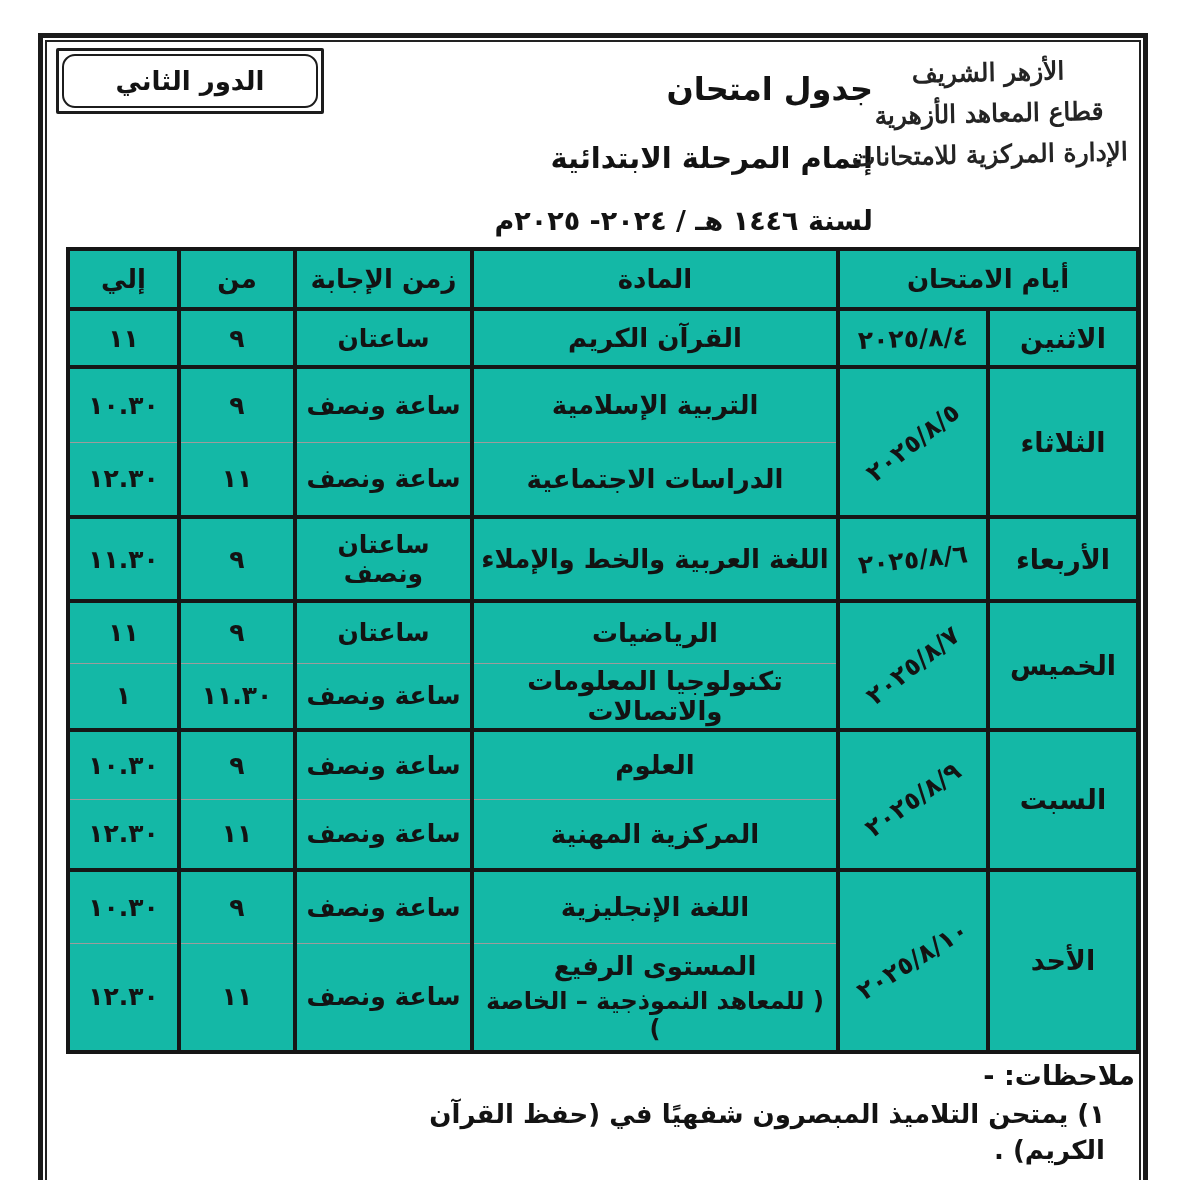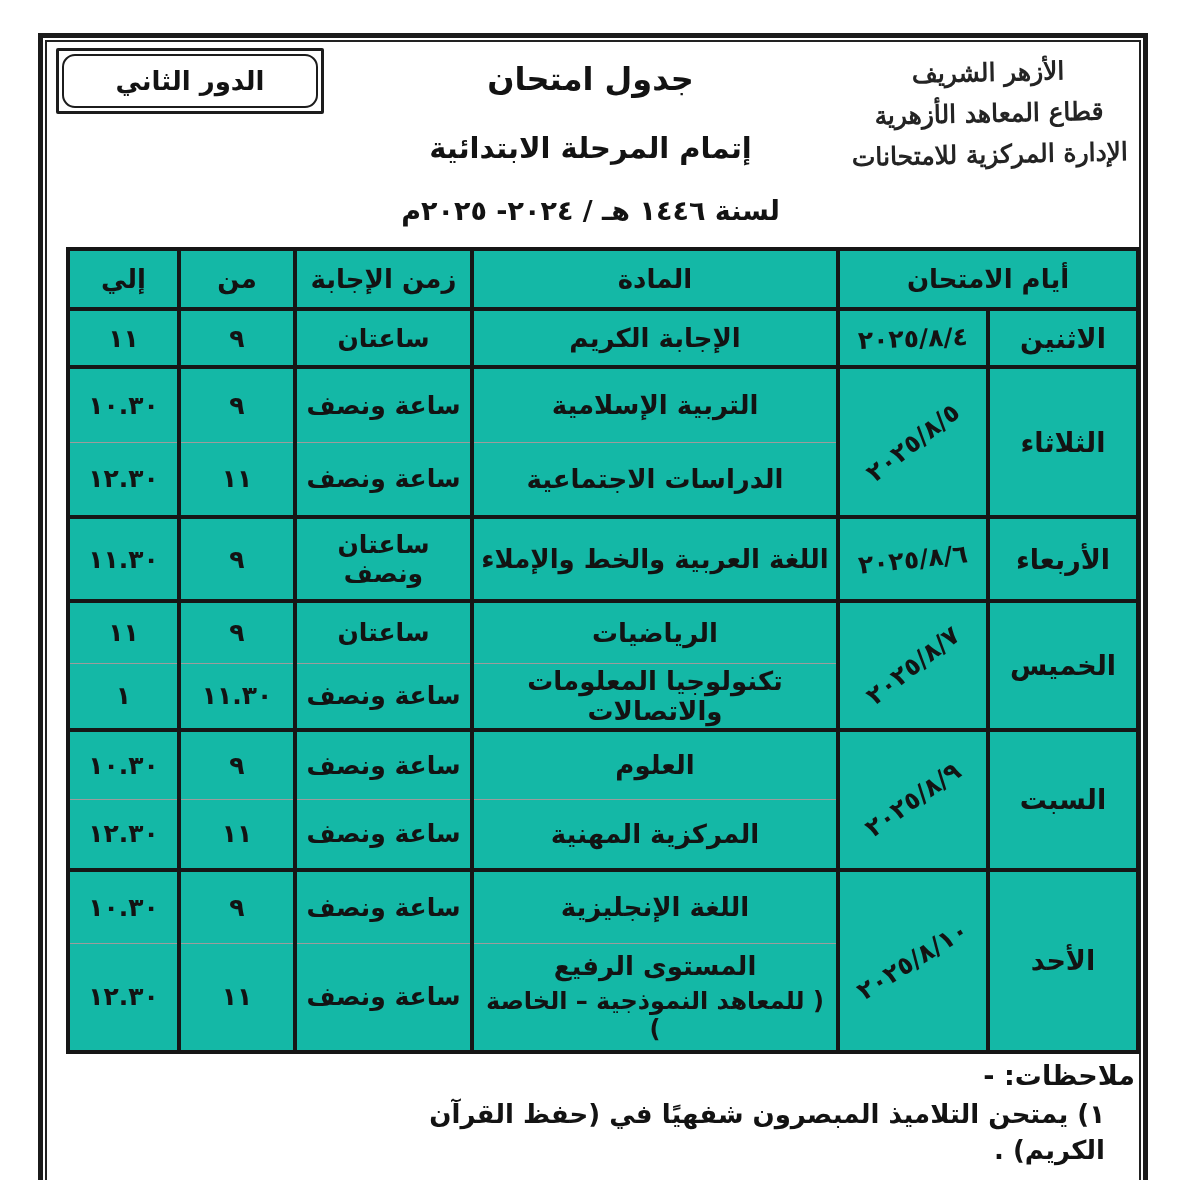--- a/index.html
+++ b/index.html
@@ -19,21 +19,21 @@
   
   .round-badge{
     position:absolute;left:13px;top:10px;width:262px;height:60px;
     border:3px solid #1c1c1c;border-radius:2px;
     display:flex;align-items:center;justify-content:center;
     font-size:26px;font-weight:600;
   }
   .round-badge::after{
     content:"";position:absolute;inset:3px;border:2px solid #1c1c1c;border-radius:13px;
   }
-  .titles{position:absolute;left:265px;top:22px;width:565px;text-align:center;}
+  .titles{position:absolute;left:265px;top:32px;width:565px;text-align:right;}
   .title-main{font-size:32px;font-weight:bold;}
   .title-sub{font-size:29px;font-weight:bold;margin-top:33px;}
   .title-year{font-size:27px;font-weight:bold;margin-top:30px;letter-spacing:1px;}
   .logo{
     position:absolute;right:6px;top:14px;width:296px;text-align:center;
     font-family:"DejaVu Serif","Liberation Serif",serif;
     font-size:25px;line-height:41px;font-weight:600;
     transform:rotate(-1.2deg);color:#242424;
   }
   .logo .l2{letter-spacing:1px;}
@@ -105,21 +105,21 @@
         <th>زمن الإجابة</th>
         <th>من</th>
         <th>إلي</th>
       </tr>
     </thead>
     <tbody>
         <tr class="single" style="height: 58px;">
           <td class="day-cell" rowspan="1">الاثنين</td>
           <td class="date-cell" rowspan="1"><span class="date-text tilt-n2" dir="ltr">٢٠٢٥/٨/٤</span></td>
           <td class="subject-cell sep">
-            <div>الإجابة الكريم</div>
+            <div>القرآن الكريم</div>
           </td>
           <td class="duration-cell sep">ساعتان</td>
           <td class="from-cell sep">٩</td>
           <td class="to-cell sep">١١</td>
         </tr>
         <tr class="sub-first" style="height: 75px;">
           <td class="day-cell" rowspan="2">الثلاثاء</td>
           <td class="date-cell" rowspan="2"><span class="date-text tilt-n38" dir="ltr">٢٠٢٥/٨/٥</span></td>
           <td class="subject-cell sep">
             <div>التربية الإسلامية</div>

